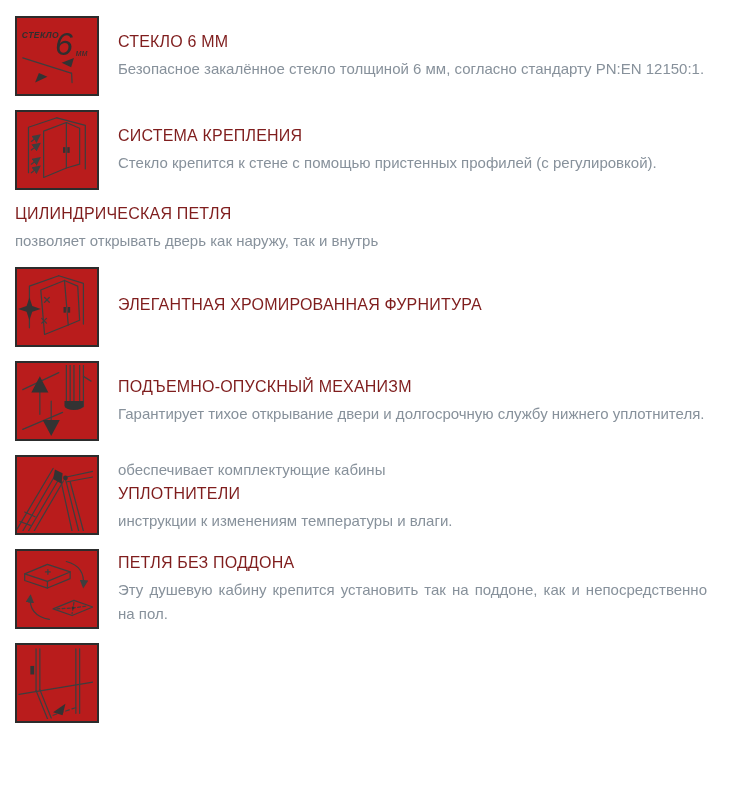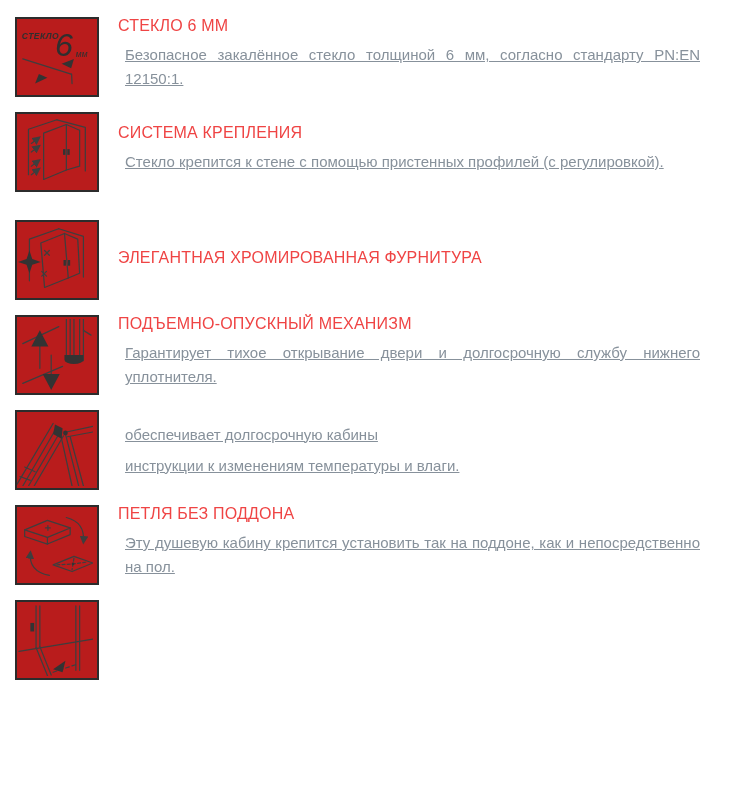--- a/index.html
+++ b/index.html
@@ -16,27 +16,27 @@
   .icon-box{
     flex:0 0 auto; width:80px; height:76px;
     border:2px solid #2c2c2c; background:#b91c1c;
     display:flex; align-items:center; justify-content:flex-start;font-style:italic;
   }
   .icon-box svg{display:block;}
   .feature-text{flex:1 1 auto; min-width:0;}
   .feature-text h3{
     margin:0 0 5px 0;
     font-size:16px; line-height:20px; font-weight:400;
-    color:#ef4444; letter-spacing:.2px;
+    color:#7f1d1d; letter-spacing:.2px;
   }
   .feature-text h3.sub{margin-top:2px;}
   .feature-text p{
-    margin:7px;
+    margin:0;
     font-size:15px; line-height:24px; font-weight:400;
-    color:#87919b; text-align:justify;text-decoration:underline;
+    color:#87919b; text-align:justify;
   }
   .feature-text p:empty{display:none;}
   .ico{stroke:#3e3e3e; fill:none; stroke-width:1.3; stroke-linecap:round; stroke-linejoin:round;}
   .ico-dark{fill:#333333; stroke:none;}
   .ico-txt{fill:#2f2f2f; stroke:none; font-family:"Liberation Sans",sans-serif;}
 </style>
 </head>
 <body>
 
 <div class="page">
@@ -79,20 +79,24 @@
         <path class="ico" d="M15,62 L23,56" stroke-width="2" marker-end="url(#ah2)"></path>
       </svg>
     </div>
     <div class="feature-text">
       <h3>СИСТЕМА КРЕПЛЕНИЯ</h3>
       <p>Стекло крепится к стене с помощью пристенных профилей (с регулировкой).</p>
     </div>
   </section>
 
   <section class="feature-row">
+    <div class="feature-text">
+      <h3>ЦИЛИНДРИЧЕСКАЯ ПЕТЛЯ</h3>
+      <p>позволяет открывать дверь как наружу, так и внутрь</p>
+    </div>
   </section>
 
   <section class="feature-row">
     <div class="icon-box">
       <svg width="76" height="72" viewBox="0 0 80 76">
         <path class="ico" d="M13,60 L13,16 L44,5"></path>
         <path class="ico" d="M44,5 L70,13 L70,56"></path>
         <path class="ico" d="M25,20 L50,10 L54,57 L29,67 Z" stroke-width="1.6"></path>
         <path class="ico" d="M50,10 L64,16 L66,52 L54,57" stroke-width="1.6"></path>
         <rect class="ico-dark" x="49" y="38" width="2.5" height="6"></rect>
@@ -143,21 +147,22 @@
         <path class="ico" d="M51,21 L65,76" stroke-width="2"></path>
         <path class="ico" d="M56,24 L70,76" stroke-width="0.8"></path>
         <path class="ico" d="M52,19 L80,13" stroke-width="1.1"></path>
         <path class="ico" d="M53,24 L80,19" stroke-width="2"></path>
         <polygon class="ico-dark" points="40,11 48,15 47,26 38,21"></polygon>
         <circle class="ico-dark" cx="51" cy="20" r="2.5"></circle>
         <path class="ico" d="M3,66 L14,70 M8,56 L19,61" stroke-width="0.7"></path>
       </svg>
     </div>
     <div class="feature-text">
-      <p>обеспечивает долгосрочную кабины</p>
+      <p>обеспечивает комплектующие кабины</p>
+      <h3 class="sub">УПЛОТНИТЕЛИ</h3>
       <p>инструкции к изменениям температуры и влаги.</p>
     </div>
   </section>
 
   <section class="feature-row">
     <div class="icon-box">
       <svg width="76" height="72" viewBox="0 0 80 76">
         <defs>
           <marker id="ah7" markerWidth="7" markerHeight="7" refX="5" refY="3.5" orient="auto" markerUnits="strokeWidth">
             <path d="M0,0 L7,3.5 L0,7 Z" fill="#3e3e3e"></path>

